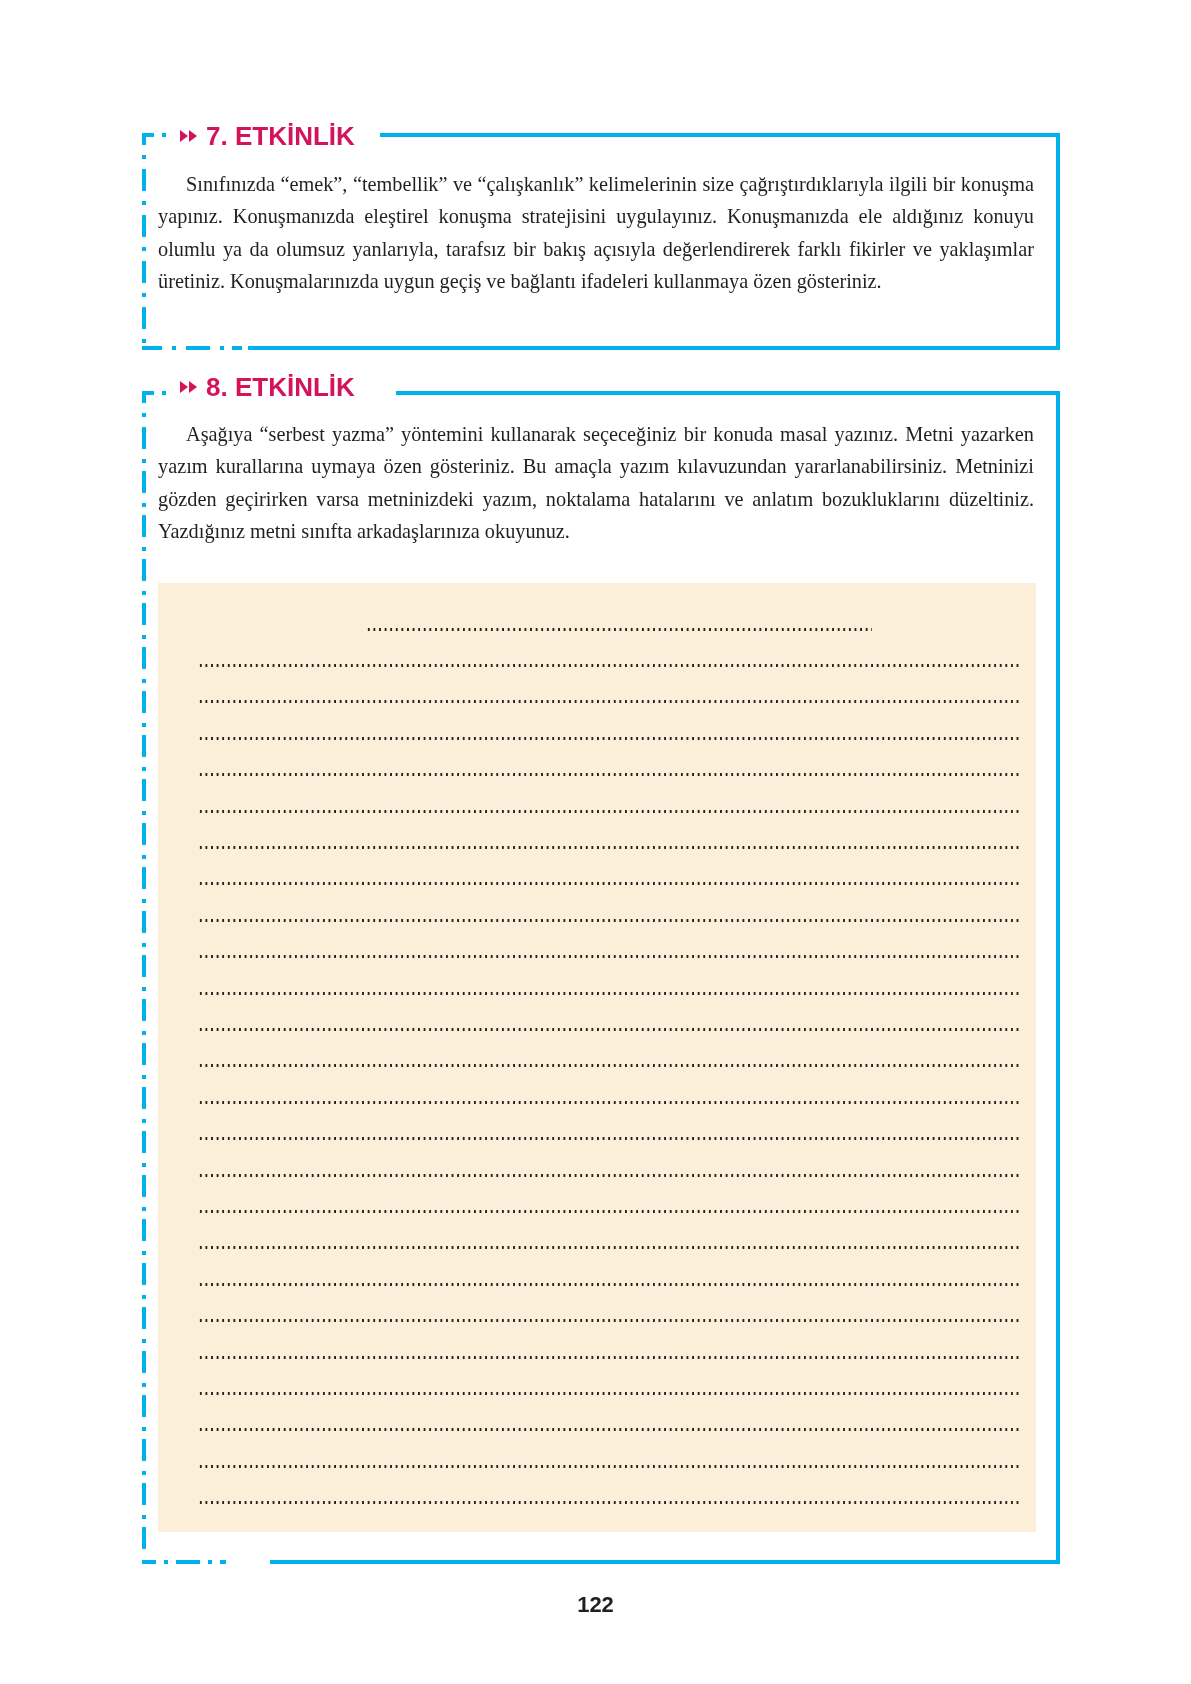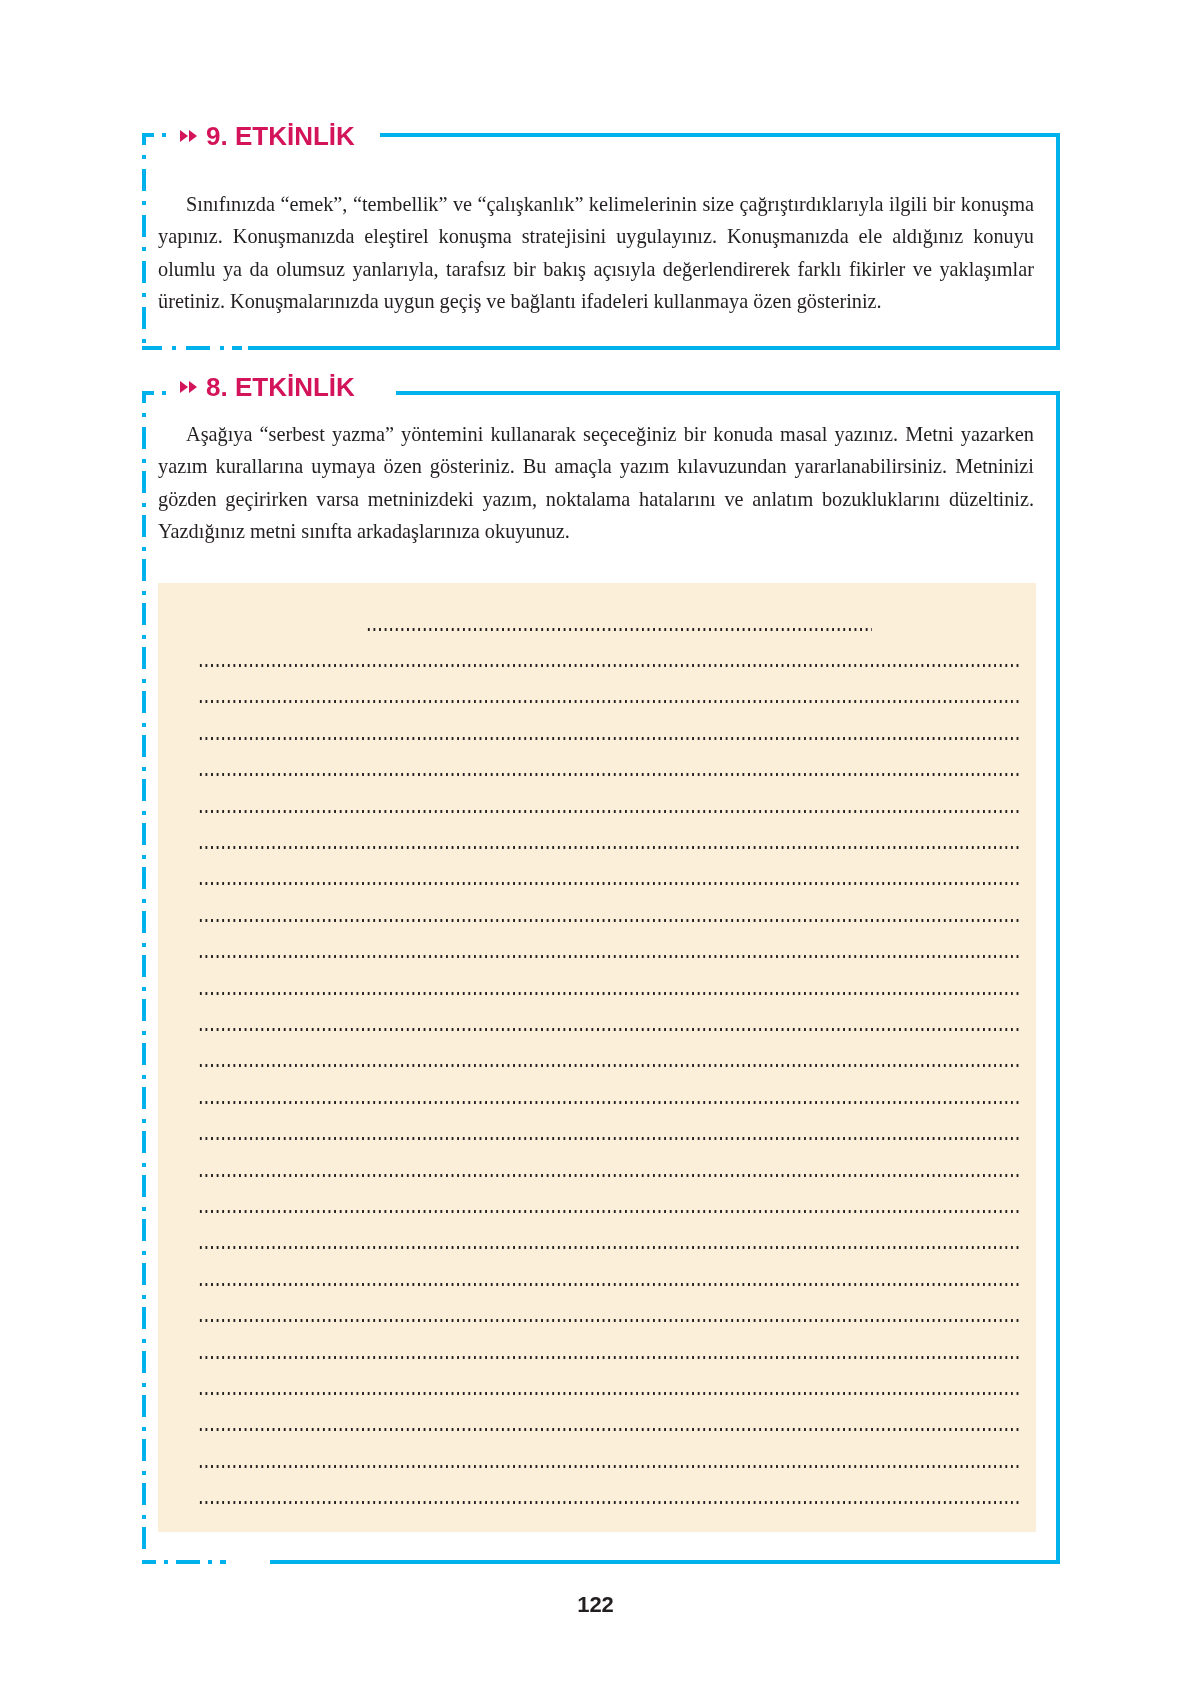--- a/index.html
+++ b/index.html
@@ -94,24 +94,24 @@
       <span style="left:44px;width:24px;"></span>
       <span style="left:78px;width:4px;"></span>
       <span style="left:90px;width:10px;"></span>
   </div>
 
   <div class="heading" style="left:180px;top:120px;height:32px;padding-right:4px;">
     <span class="arrows">
         <span class="tri"></span>
         <span class="tri"></span>
       </span>
-    <span>9. ETKİNLİK</span>
-  </div>
-
-  <div class="para" style="left:158px;top:168px;width:876px;margin-top:20px;">
+    <span>7. ETKİNLİK</span>
+  </div>
+
+  <div class="para" style="left:158px;top:168px;width:876px;">
     <span class="indent"></span><span>Sınıfınızda “emek”, “tembellik” ve “çalışkanlık” kelimelerinin size çağrıştırdıklarıyla ilgili bir konuşma yapınız. Konuşmanızda eleştirel konuşma stratejisini uygulayınız. Konuşmanızda ele aldığınız konuyu olumlu ya da olumsuz yanlarıyla, tarafsız bir bakış açısıyla değerlendirerek farklı fikirler ve yaklaşımlar üretiniz. Konuşmalarınızda uygun geçiş ve bağlantı ifadeleri kullanmaya özen gösteriniz.</span>
   </div>
 </div>
 
 <div class="box" style="left:0;top:0;width:1191px;height:1600px;">
   <div class="solid-top" style="left:396px;top:391px;width:664px;"></div>
   <div class="right-edge" style="left:1056px;top:391px;width:4px;height:1173px;"></div>
   <div class="solid-bottom" style="left:270px;top:1560px;width:790px;"></div>
   <div class="dash-h" style="left:142px;top:391px;width:40px;">
     <span style="left:0;width:12px;"></span>

